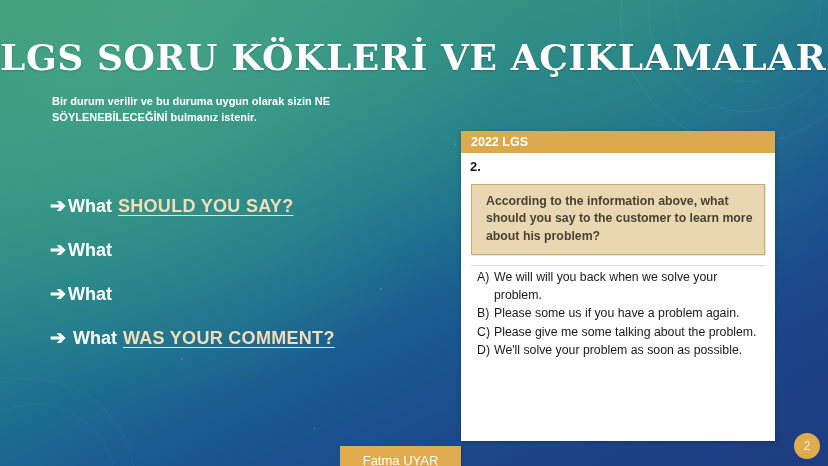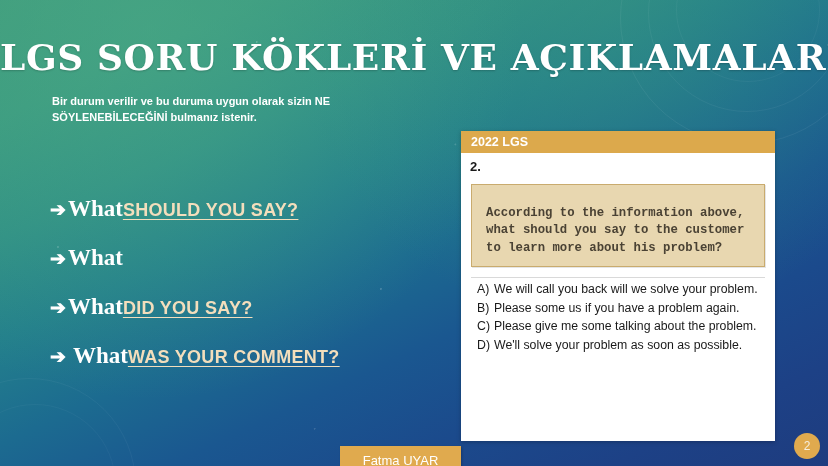--- a/index.html
+++ b/index.html
@@ -99,23 +99,23 @@
   }
   .bullet .arrow {
     color: #ffffff;
     font-size: 19px;
     font-weight: 700;
     line-height: 1;
     margin-right: 2px;
   }
   .bullet .lead {
     color: #ffffff;
-    font-size: 23px;
+    font-size: 18px;
     font-weight: 600;
-    font-family: Liberation Serif, serif;
+    margin-right: 6px;
   }
   .bullet .hl {
     color: #f3debc;
     font-size: 18px;
     font-weight: 800;
     letter-spacing: 0.3px;
     text-decoration: underline;
     text-underline-offset: 3px;
     text-align: center;
   }
@@ -156,24 +156,23 @@
   }
   .qtext {
     font-size: 12.3px;
     color: #1a1a1a;
     line-height: 1.42;
   }
   .qbox {
     margin: 10px 10px 0 10px;
     background: #e8d7b0;
     border: 1px solid #c9ab6e;
-    padding: 20px 10px 9px 14px;
+    padding: 8px 10px 9px 14px;
     box-sizing: border-box;
     box-shadow: 1px 1px 0 rgba(0,0,0,0.10);
-    font-family: Liberation Mono, monospace;
   }
   .qbox-text {
     font-size: 12.3px;
     font-weight: 700;
     color: #4a4234;
     line-height: 1.42;
   }
   .qoptions {
     margin: 10px 10px 0 10px;
     padding-top: 2px;
@@ -242,21 +241,20 @@
       <span class="lead">What</span>
       <span class="hl">SHOULD YOU SAY?</span>
     </div>
     <div class="bullet">
       <span class="arrow">➔</span>
       <span class="lead">What</span>
     </div>
     <div class="bullet">
       <span class="arrow">➔</span>
       <span class="lead">What</span>
-      <span class="hl">DID YOU SAY?</span>
     </div>
     <div class="bullet wide">
       <span class="arrow">➔</span>
       <span class="lead">What</span>
       <span class="hl">WAS YOUR COMMENT?</span>
     </div>
   </div>
 
   <div class="qcard">
     <div class="qcard-header">2022 LGS</div>
@@ -265,21 +263,21 @@
       <span class="qnum">2.</span>
     </div>
 
     <div class="qbox">
       <div class="qbox-text">According to the information above, what should you say to the customer to learn more about his problem?</div>
     </div>
 
     <div class="qoptions">
       <div class="qopt">
         <span class="lbl">A)</span>
-        <span class="txt">We will call you back will we solve your problem.</span>
+        <span class="txt">We will will you back when we solve your problem.</span>
       </div>
       <div class="qopt">
         <span class="lbl">B)</span>
         <span class="txt">Please some us if you have a problem again.</span>
       </div>
       <div class="qopt">
         <span class="lbl">C)</span>
         <span class="txt">Please give me some talking about the problem.</span>
       </div>
       <div class="qopt">

